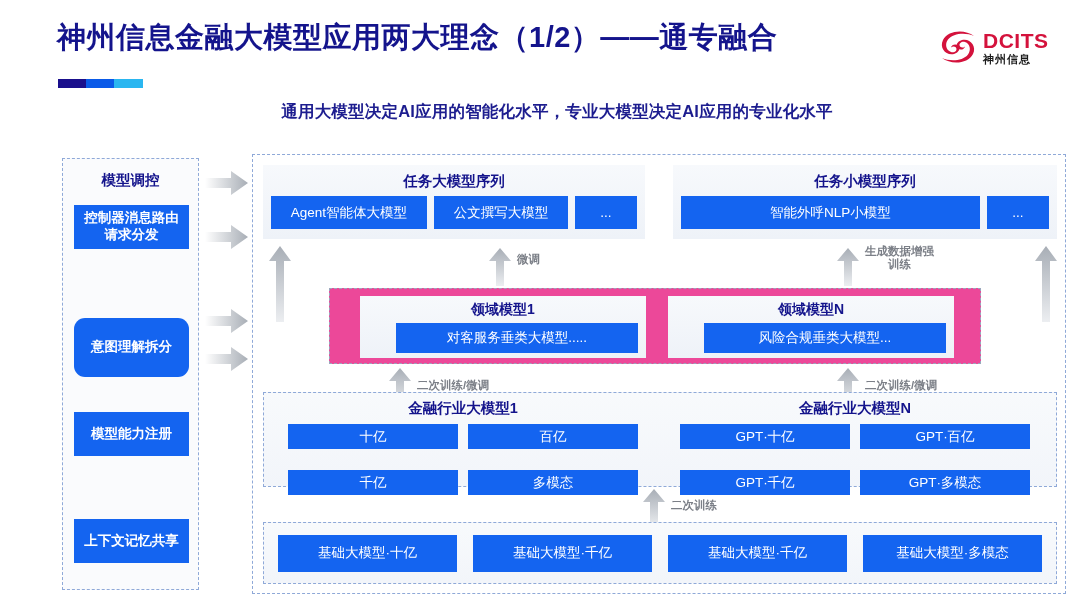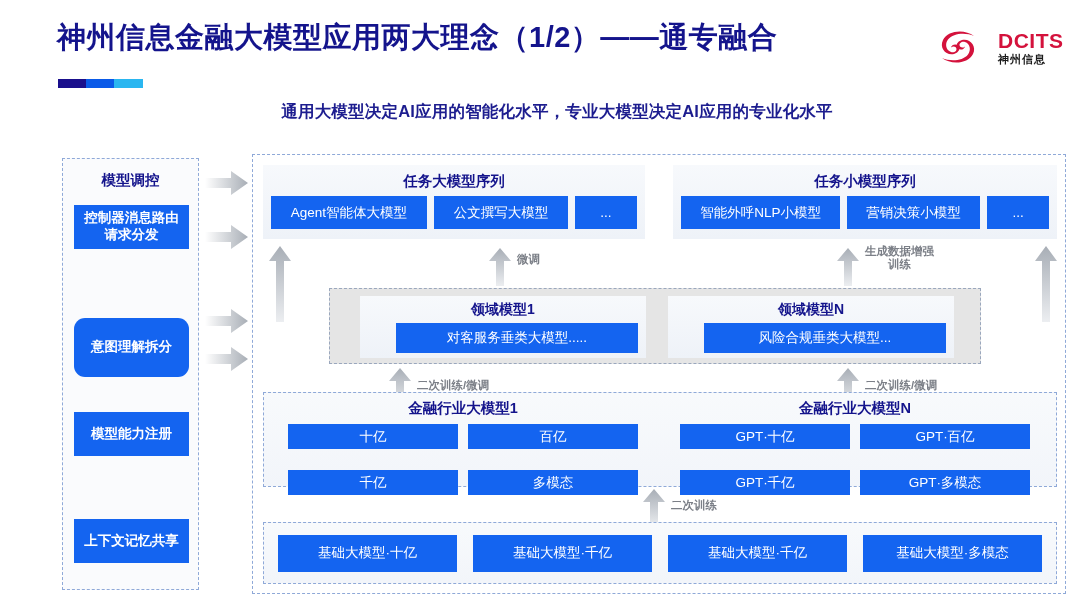--- a/index.html
+++ b/index.html
@@ -20,21 +20,21 @@
     width:85px;height:9px;display:flex;
   }
   .accent-seg{height:100%;}
   .accent-seg.s1{width:33%;background:#1a0f8c;}
   .accent-seg.s2{width:33%;background:#0a5ae8;}
   .accent-seg.s3{width:34%;background:#2ab6f0;}
 
   .logo{
     position:absolute;right:12px;top:18px;
     width:130px;height:58px;
-    display:flex;align-items:center;gap:20px;
+    display:flex;align-items:center;gap:5px;
   }
   .logo-mark{width:40px;height:40px;flex:0 0 40px;}
   .logo-text{display:flex;flex-direction:column;justify-content:center;line-height:1;}
   .logo-en{font-size:21px;font-weight:bold;color:#d4123c;letter-spacing:.5px;}
   .logo-cn{font-size:11px;font-weight:bold;color:#1a1a1a;letter-spacing:1px;margin-top:3px;}
 
   .subtitle{
     position:absolute;left:0;right:0;top:101px;
     text-align:center;
     font-size:16.5px;font-weight:bold;color:#1d1d8f;
@@ -101,21 +101,21 @@
     background:#1464f0;color:#fff;height:33px;
     display:flex;align-items:center;justify-content:center;
     font-size:13.5px;white-space:nowrap;box-sizing:border-box;padding:0 6px;
   }
   .chip.wide{flex:1 1 auto;}
   .chip.ell{flex:0 0 62px;}
 
   
   .domain-wrap{
     position:absolute;left:76px;top:133px;width:652px;height:76px;
-    border:1px dashed #9aa7bd;box-sizing:border-box;background:#e5e5e5;
+    border:1px dashed #9aa7bd;box-sizing:border-box;background:#ec4899;
   }
   .domain{
     position:absolute;top:7px;height:62px;
     background:linear-gradient(180deg,#f7f9fc 0%,#eef2f8 100%);
     box-sizing:border-box;
   }
   .domain.left{left:30px;width:286px;}
   .domain.right{left:338px;width:286px;}
   .domain-title{
     text-align:center;font-size:14px;font-weight:bold;color:#14148c;margin-top:5px;
@@ -236,21 +236,20 @@
         <div class="chip wide">Agent智能体大模型</div>
         <div class="chip wide">公文撰写大模型</div>
         <div class="chip ell">...</div>
       </div>
     </div>
 
     <div class="seq right">
       <div class="seq-title">任务小模型序列</div>
       <div class="seq-row">
         <div class="chip wide">智能外呼NLP小模型</div>
-        <div class="chip wide">营销决策小模型</div>
         <div class="chip ell">...</div>
       </div>
     </div>
 
     <svg class="uarrow tall" style="left:16px;top:90px;" viewBox="0 0 22 78">
         <path d="M7 77 L7 16 L0 16 L11 1 L22 16 L15 16 L15 77 Z" fill="url(#gu)"></path>
       </svg>
     <svg class="uarrow tall" style="left:782px;top:90px;" viewBox="0 0 22 78">
         <path d="M7 77 L7 16 L0 16 L11 1 L22 16 L15 16 L15 77 Z" fill="url(#gu)"></path>
       </svg>

